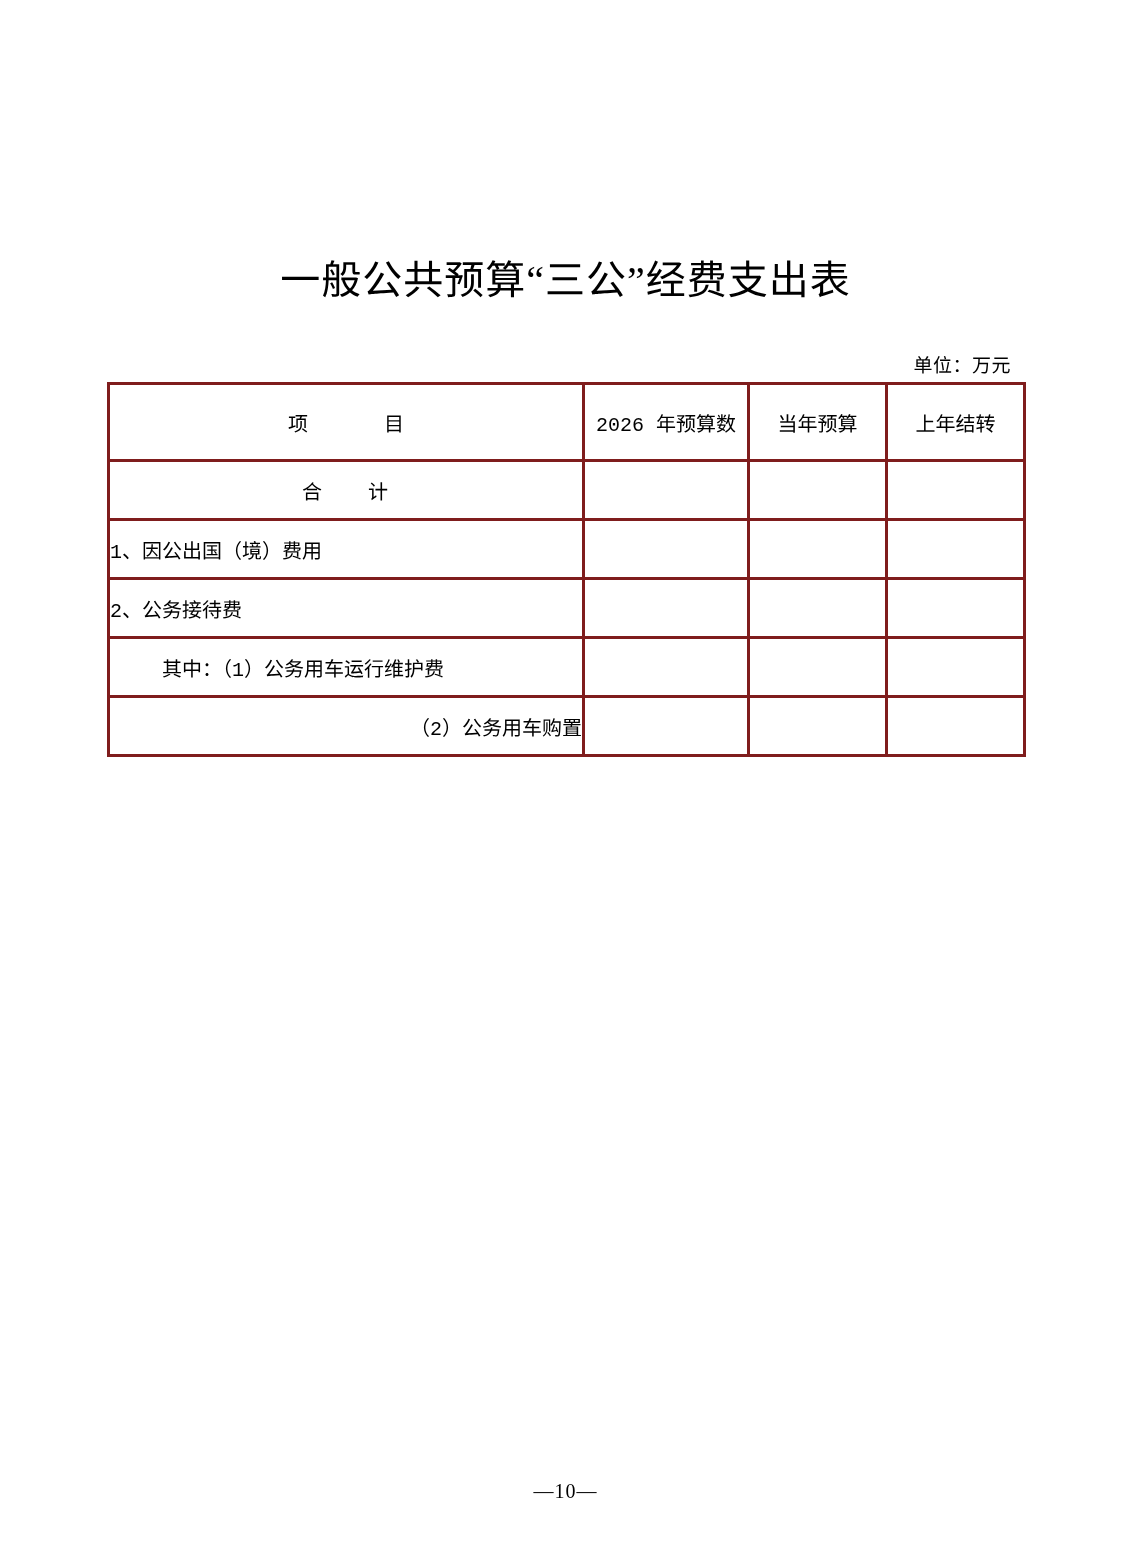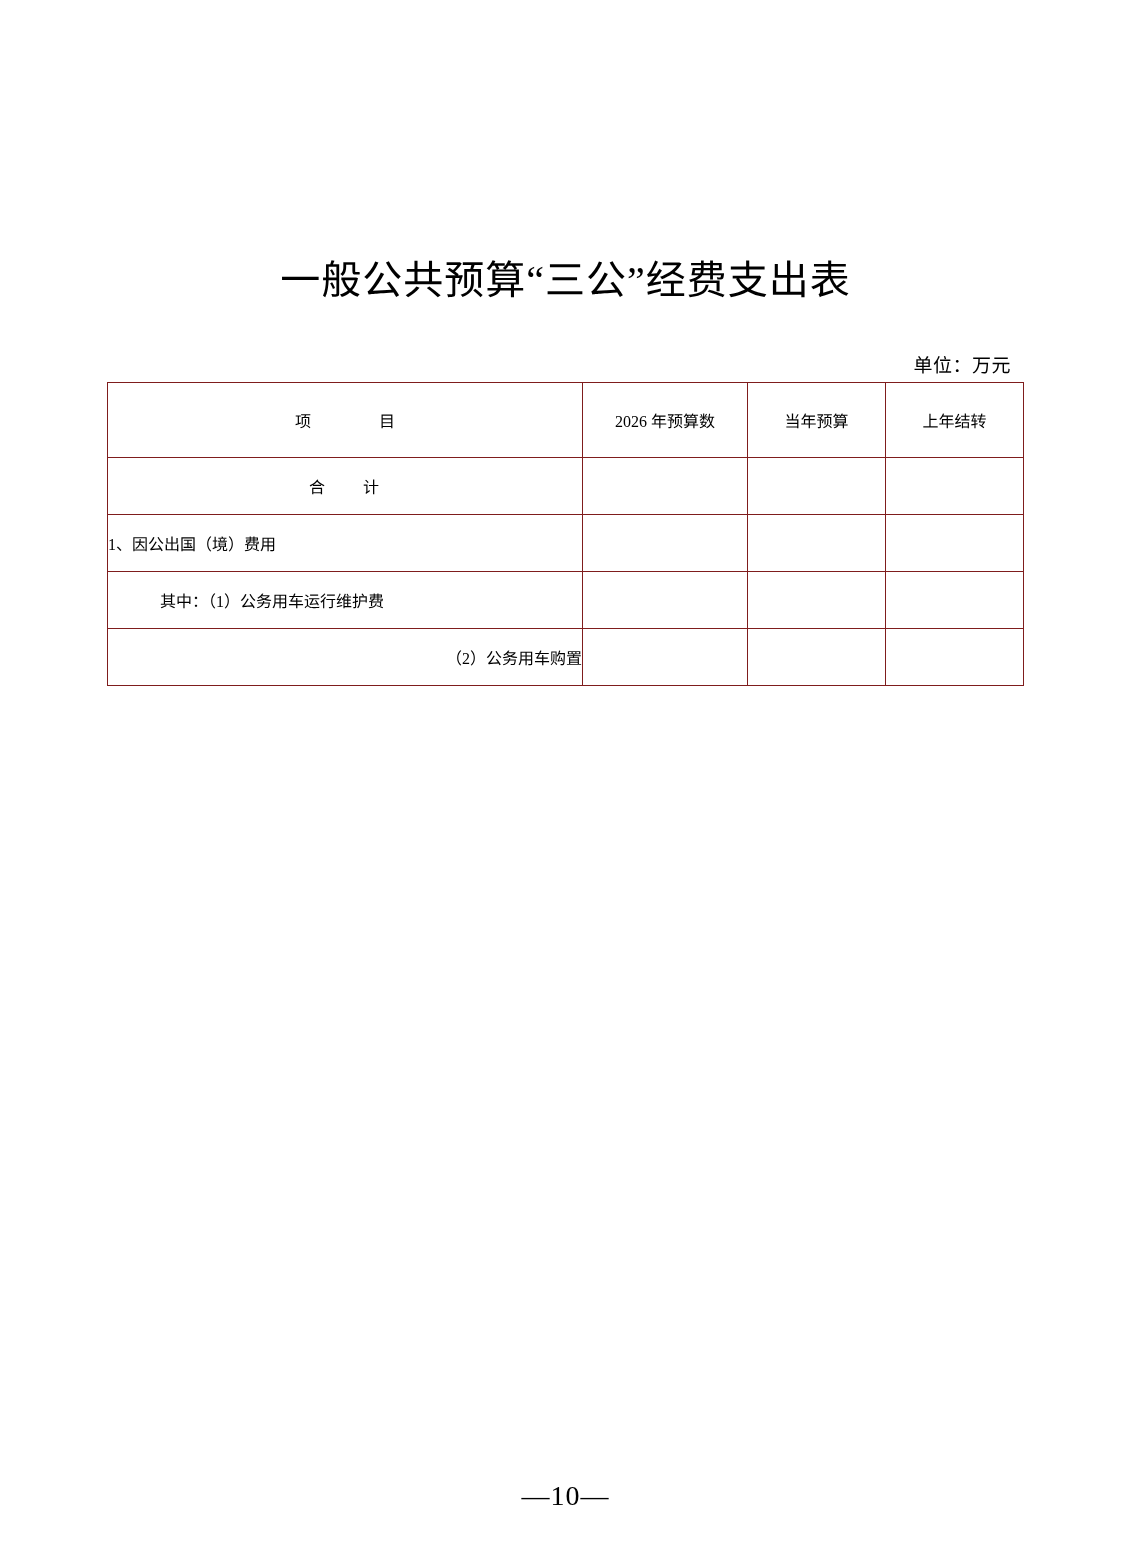--- a/index.html
+++ b/index.html
@@ -43,24 +43,24 @@
   }
   table.budget {
     position: absolute;
     top: 382px;
     left: 107px;
     width: 916px;
     border-collapse: collapse;
     table-layout: fixed;
   }
   table.budget td, table.budget th {
-    border: 1px solid #7f1d1d;
-    font-size: 16px;
+    border: 3px solid #7f1d1d;
+    font-size: 20px;
     font-weight: normal;
-    font-family: Liberation Serif, serif;
+    font-family: Liberation Mono, monospace;
     padding: 0;
     vertical-align: middle;
   }
   .col-item { width: 475px; }
   .col-a { width: 165px; }
   .col-b { width: 138px; }
   .col-c { width: 138px; }
 
   thead td {
     height: 74px;
@@ -90,21 +90,21 @@
   .header-label {
     letter-spacing: 12px;
     padding-left: 12px;
   }
   .page-number {
     position: absolute;
     top: 1480px;
     left: 0;
     width: 1131px;
     text-align: center;
-    font-size: 28px;
+    font-size: 20px;
     font-family: "Liberation Serif", "DejaVu Serif", serif;
     letter-spacing: 1px;
   }
 </style>
 </head>
 <body>
 
 <div class="page">
 
   <div class="doc-title">一般公共预算“三公”经费支出表</div>
@@ -133,20 +133,26 @@
         <td class="center"></td>
         <td class="center"></td>
       </tr>
       <tr>
         <td class="item-name">1、因公出国（境）费用</td>
         <td class="center"></td>
         <td class="center"></td>
         <td class="center"></td>
       </tr>
       <tr>
+        <td class="item-name">2、公务接待费</td>
+        <td class="center"></td>
+        <td class="center"></td>
+        <td class="center"></td>
+      </tr>
+      <tr>
         <td class="item-name indent1">其中：（1）公务用车运行维护费</td>
         <td class="center"></td>
         <td class="center"></td>
         <td class="center"></td>
       </tr>
       <tr>
         <td class="item-name indent2">（2）公务用车购置</td>
         <td class="center"></td>
         <td class="center"></td>
         <td class="center"></td>

